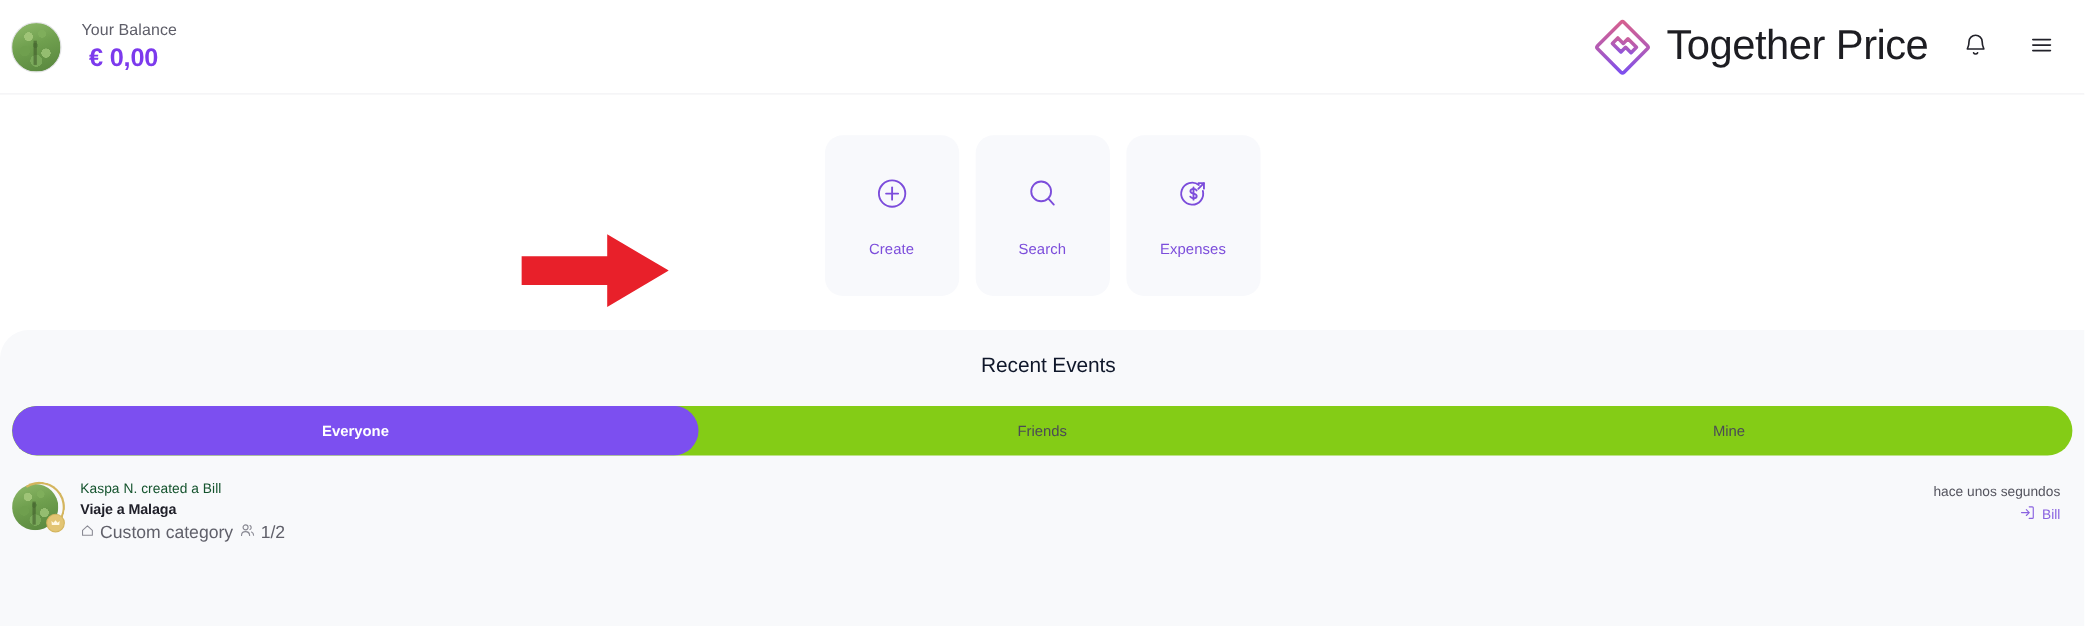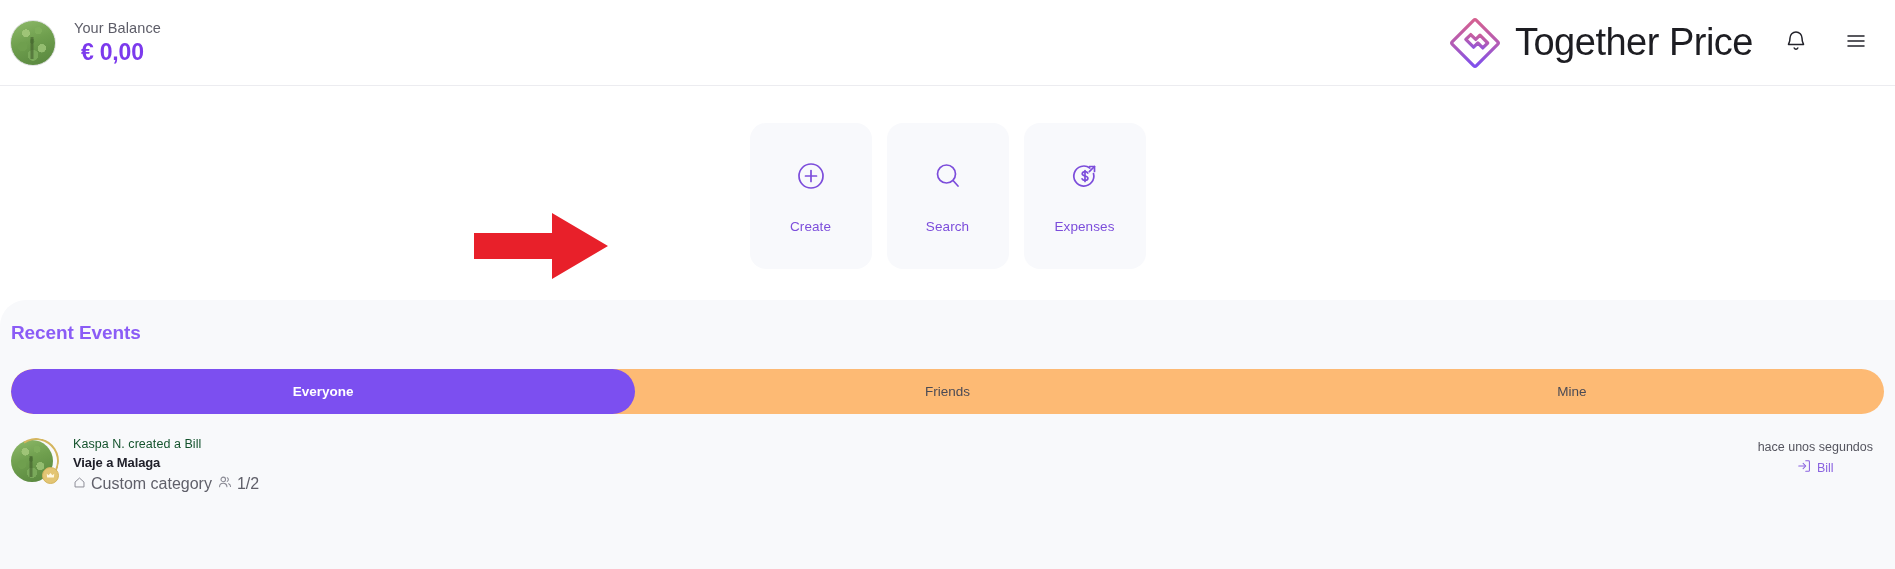--- a/index.html
+++ b/index.html
@@ -175,31 +175,32 @@
     top: 300px;
     width: 1895px;
     height: 269px;
     background: #f8f9fb;
     border-top-left-radius: 26px;
     padding: 22px 0 0 0;
   }
 
   .events-title {
     font-size: 19px;
-    font-weight: bold;
-    color: #8b5cf6;
+    font-weight: normal;
+    color: #0f172a;
     padding: 0 0 0 11px;
     letter-spacing: -0.1px;
+    text-align: center;
   }
 
   .tabs {
     margin: 25px 11px 0 11px;
     height: 45px;
     border-radius: 24px;
-    background: #fdba74;
+    background: #84cc16;
     display: flex;
     align-items: stretch;
     overflow: hidden;
   }
 
   .tab {
     flex: 1 1 0;
     display: flex;
     align-items: center;
     justify-content: center;
@@ -315,21 +316,21 @@
     font-size: 16px;
     color: #60606a;
     margin-top: 1px;
   }
 
   .meta-chip { display: flex; align-items: center; gap: 5px; }
 
   .event-right {
     display: flex;
     flex-direction: column;
-    align-items: center;
+    align-items: flex-end;
     gap: 5px;
     padding-top: 4px;
   }
 
   .event-time { font-size: 12.5px; color: #55555f; }
 
   .join-link {
     display: flex;
     align-items: center;
     gap: 6px;

